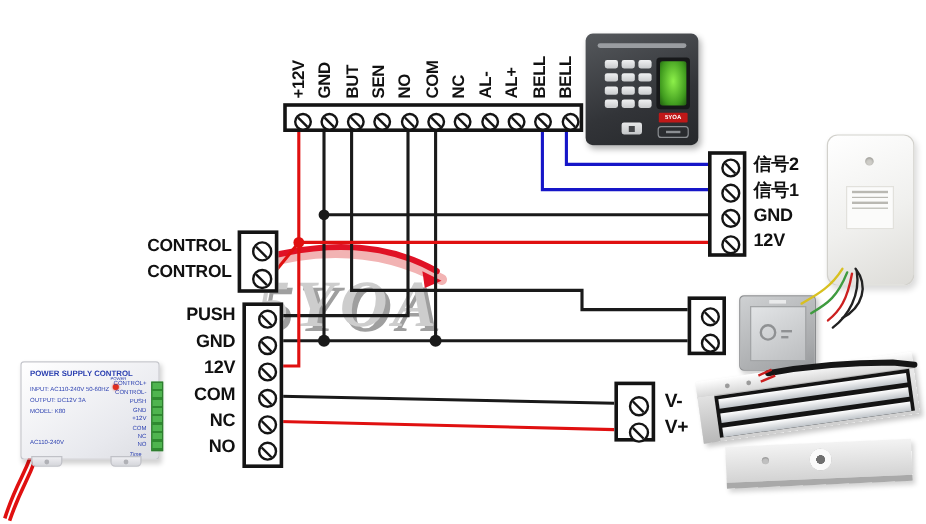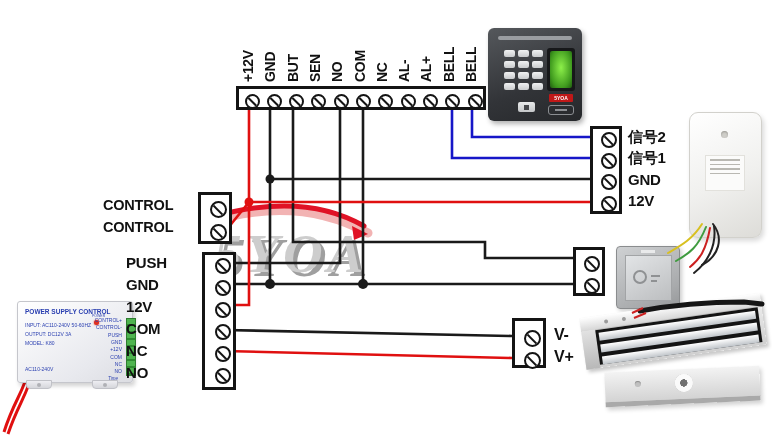--- a/index.html
+++ b/index.html
@@ -8,21 +8,21 @@
   svg.layer{position:absolute;left:0;top:0;}
   
   .tblock{position:absolute;background:#fff;border:3px solid #141414;box-sizing:border-box;}
   .screw{position:absolute;border:2px solid #141414;border-radius:50%;background:#fff;box-sizing:border-box;overflow:hidden;}
   .screw::after{content:"";position:absolute;left:-18%;top:50%;width:136%;height:2px;background:#141414;
                 transform:rotate(45deg);transform-origin:50% 50%;}
   
   .vlabel{position:absolute;height:15px;line-height:15px;font-weight:700;font-size:14px;letter-spacing:-0.3px;
           color:#111;white-space:nowrap;transform-origin:0 100%;transform:rotate(-90deg);}
   .hlabel{position:absolute;font-weight:700;font-size:15px;color:#111;white-space:nowrap;letter-spacing:-0.2px;}
-  .hlabel.r{text-align:left;}
+  .hlabel.r{text-align:right;}
   
   #watermark-text{position:absolute;left:214px;top:222px;font-size:55px;font-weight:700;font-style:italic;
      font-family:"Liberation Serif",serif;color:#cdcdcd;letter-spacing:4px;
      text-shadow:4px 4px 0 #9f9f9f;}
   
   #psu{position:absolute;left:17px;top:301px;width:114px;height:80px;border-radius:3px;
        background:linear-gradient(145deg,#ffffff,#e8e9ee 70%,#dcdde2);border:1px solid #c5c6cc;
        box-shadow:2px 3px 4px rgba(0,0,0,.18);}
   #psu .t{position:absolute;color:#2a3fb0;white-space:nowrap;}
   .psu-ear{position:absolute;width:26px;height:9px;background:linear-gradient(#eeeef2,#d5d6db);

